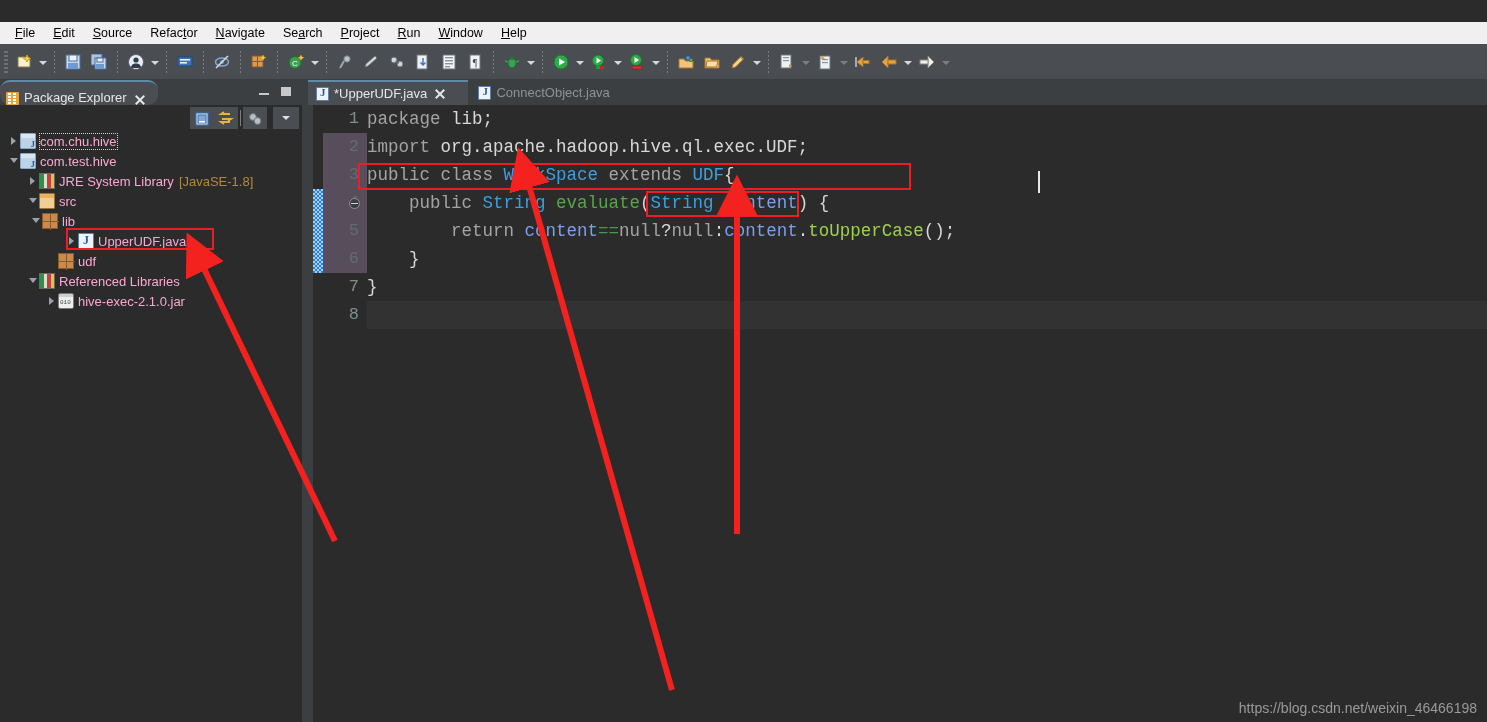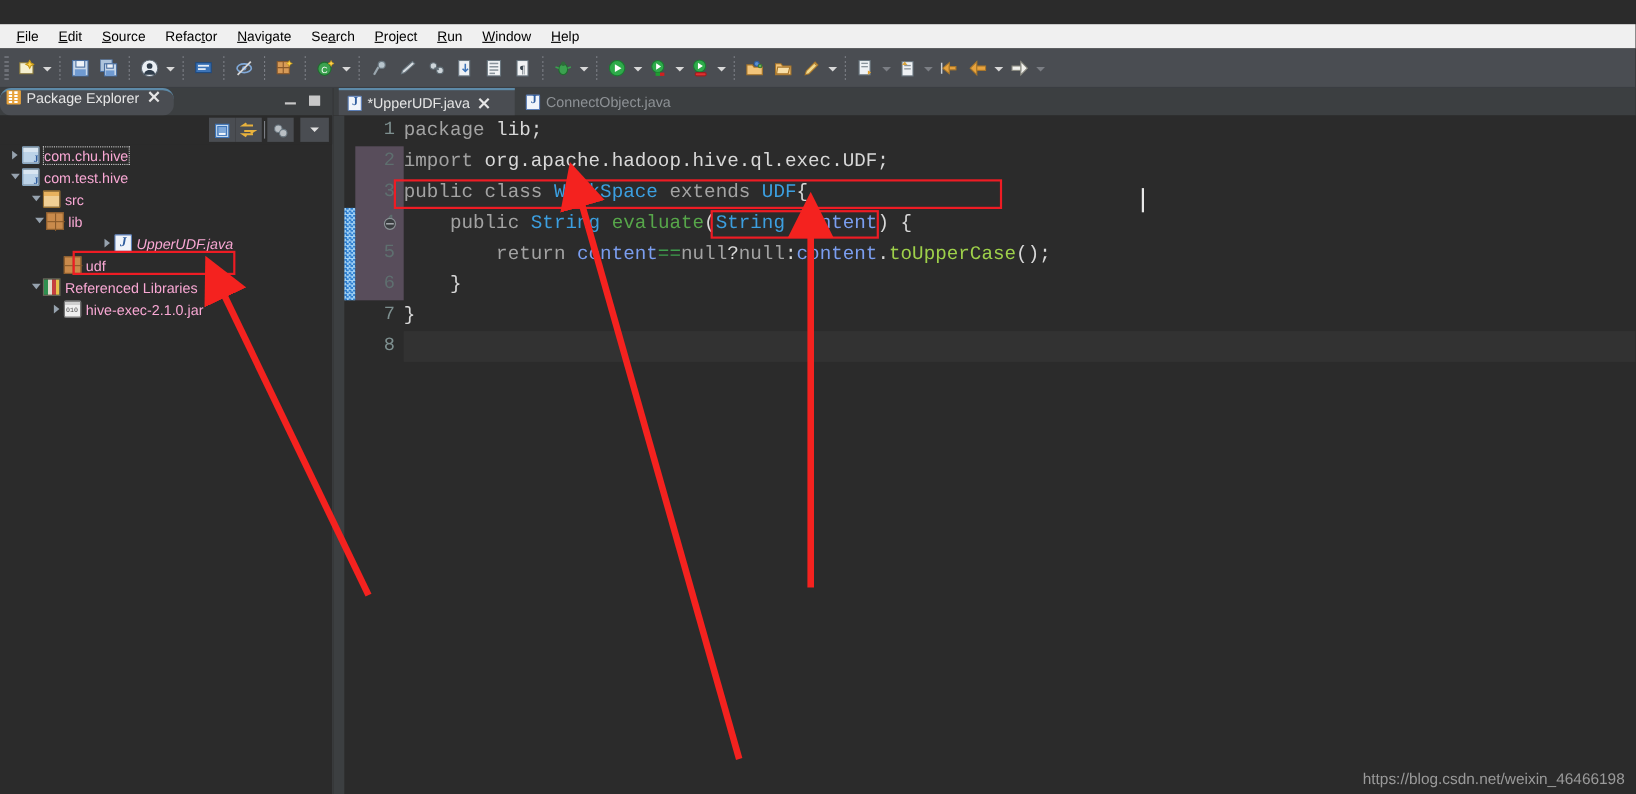--- a/index.html
+++ b/index.html
@@ -58,21 +58,21 @@
   .ico{position:absolute;left:4px;top:4px;width:16px;height:16px;}
 
   
   .pe{
     position:absolute;left:0;top:80px;width:303px;height:642px;
     background:#2b2b2b;border-right:1px solid #3c3f41;box-sizing:border-box;
   }
   .pe-tabrow{position:relative;height:25px;background:#3c3f41;}
   .pe-tab{
     position:absolute;left:0;top:0;height:25px;
-    background:#4a4d52;display:flex;align-items:flex-start;padding:0 8px 0 6px;
+    background:#4a4d52;display:flex;align-items:flex-end;padding:0 8px 0 6px;
     box-sizing:border-box;border-top:2px solid #5d8aa8;border-radius:10px;
   }
   .pe-tab .pe-tab-ico{
     width:13px;height:13px;margin-right:5px;
     background:
       linear-gradient(to bottom,#e8a33d 0 13px);
     position:relative;border-radius:1px;
   }
   .pe-tab .pe-tab-ico::before{
     content:"";position:absolute;left:2px;top:1px;width:3px;height:11px;
@@ -523,30 +523,36 @@
           <span class="tw closed"></span>
           <span class="ticon ic-proj"></span>
           <span class="tlabel focus-dotted">com.chu.hive</span>
         </div>
         <div class="tree-row" style="padding-left: 8px;">
           <span class="tw open"></span>
           <span class="ticon ic-proj"></span>
           <span class="tlabel">com.test.hive</span>
         </div>
         <div class="tree-row" style="padding-left: 27px;">
+          <span class="tw closed"></span>
+          <span class="ticon ic-jre"></span>
+          <span class="tlabel">JRE System Library</span>
+          <span class="tlabel dim" style="margin-left: 5px;">[JavaSE-1.8]</span>
+        </div>
+        <div class="tree-row" style="padding-left: 27px;">
           <span class="tw open"></span>
           <span class="ticon ic-pkgroot"></span>
           <span class="tlabel">src</span>
         </div>
         <div class="tree-row" style="padding-left: 30px;">
           <span class="tw open"></span>
           <span class="ticon ic-pkg brown"></span>
           <span class="tlabel">lib</span>
         </div>
-        <div class="tree-row" style="padding-left: 92px; font-style: italic;">
+        <div class="tree-row" style="padding-left: 66px;">
           <span class="tw closed"></span>
           <span class="ticon ic-java"></span>
           <span class="tlabel">UpperUDF.java</span>
         </div>
         <div class="tree-row" style="padding-left: 46px;">
           <span class="tw "></span>
           <span class="ticon ic-pkg brown"></span>
           <span class="tlabel">udf</span>
         </div>
         <div class="tree-row" style="padding-left: 27px;">

